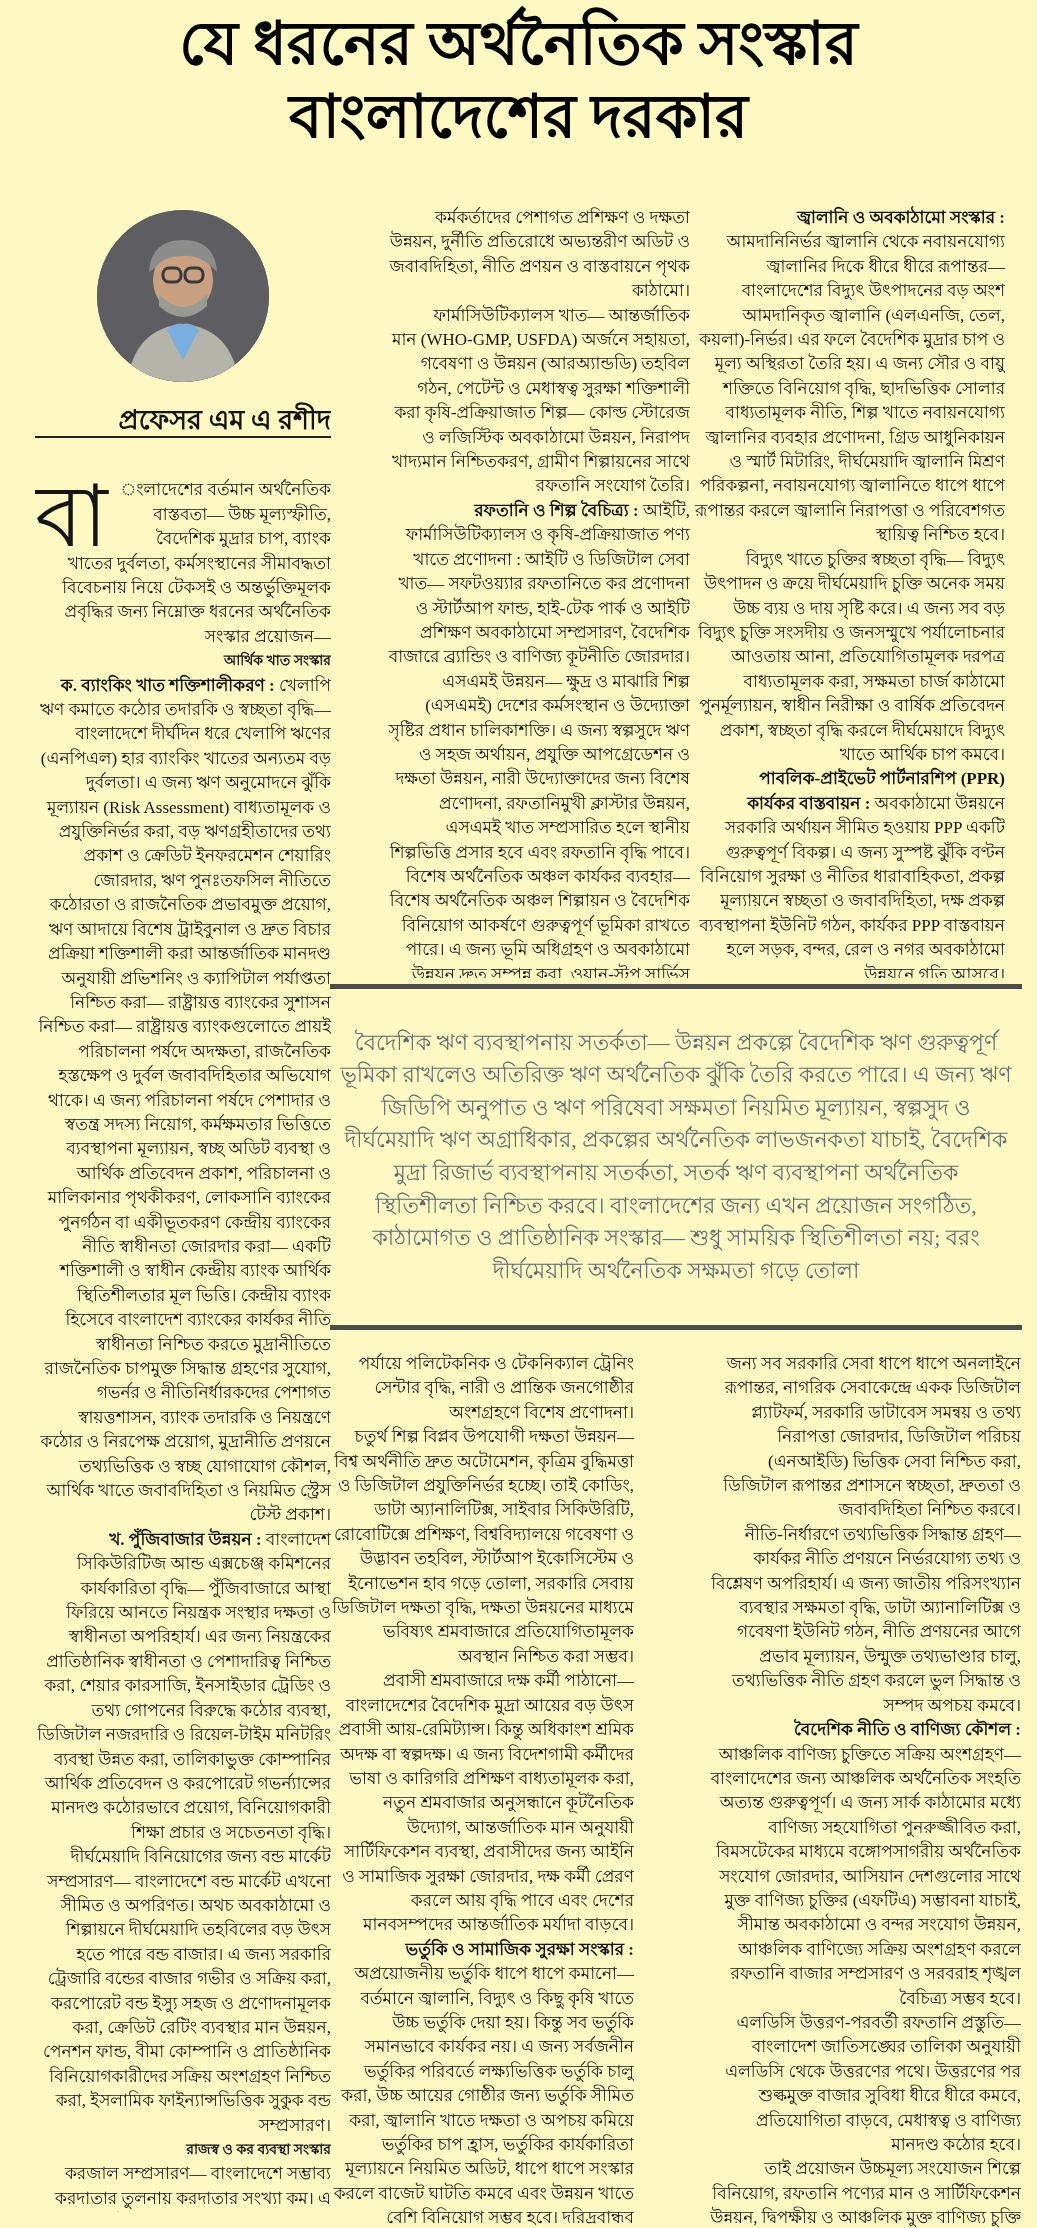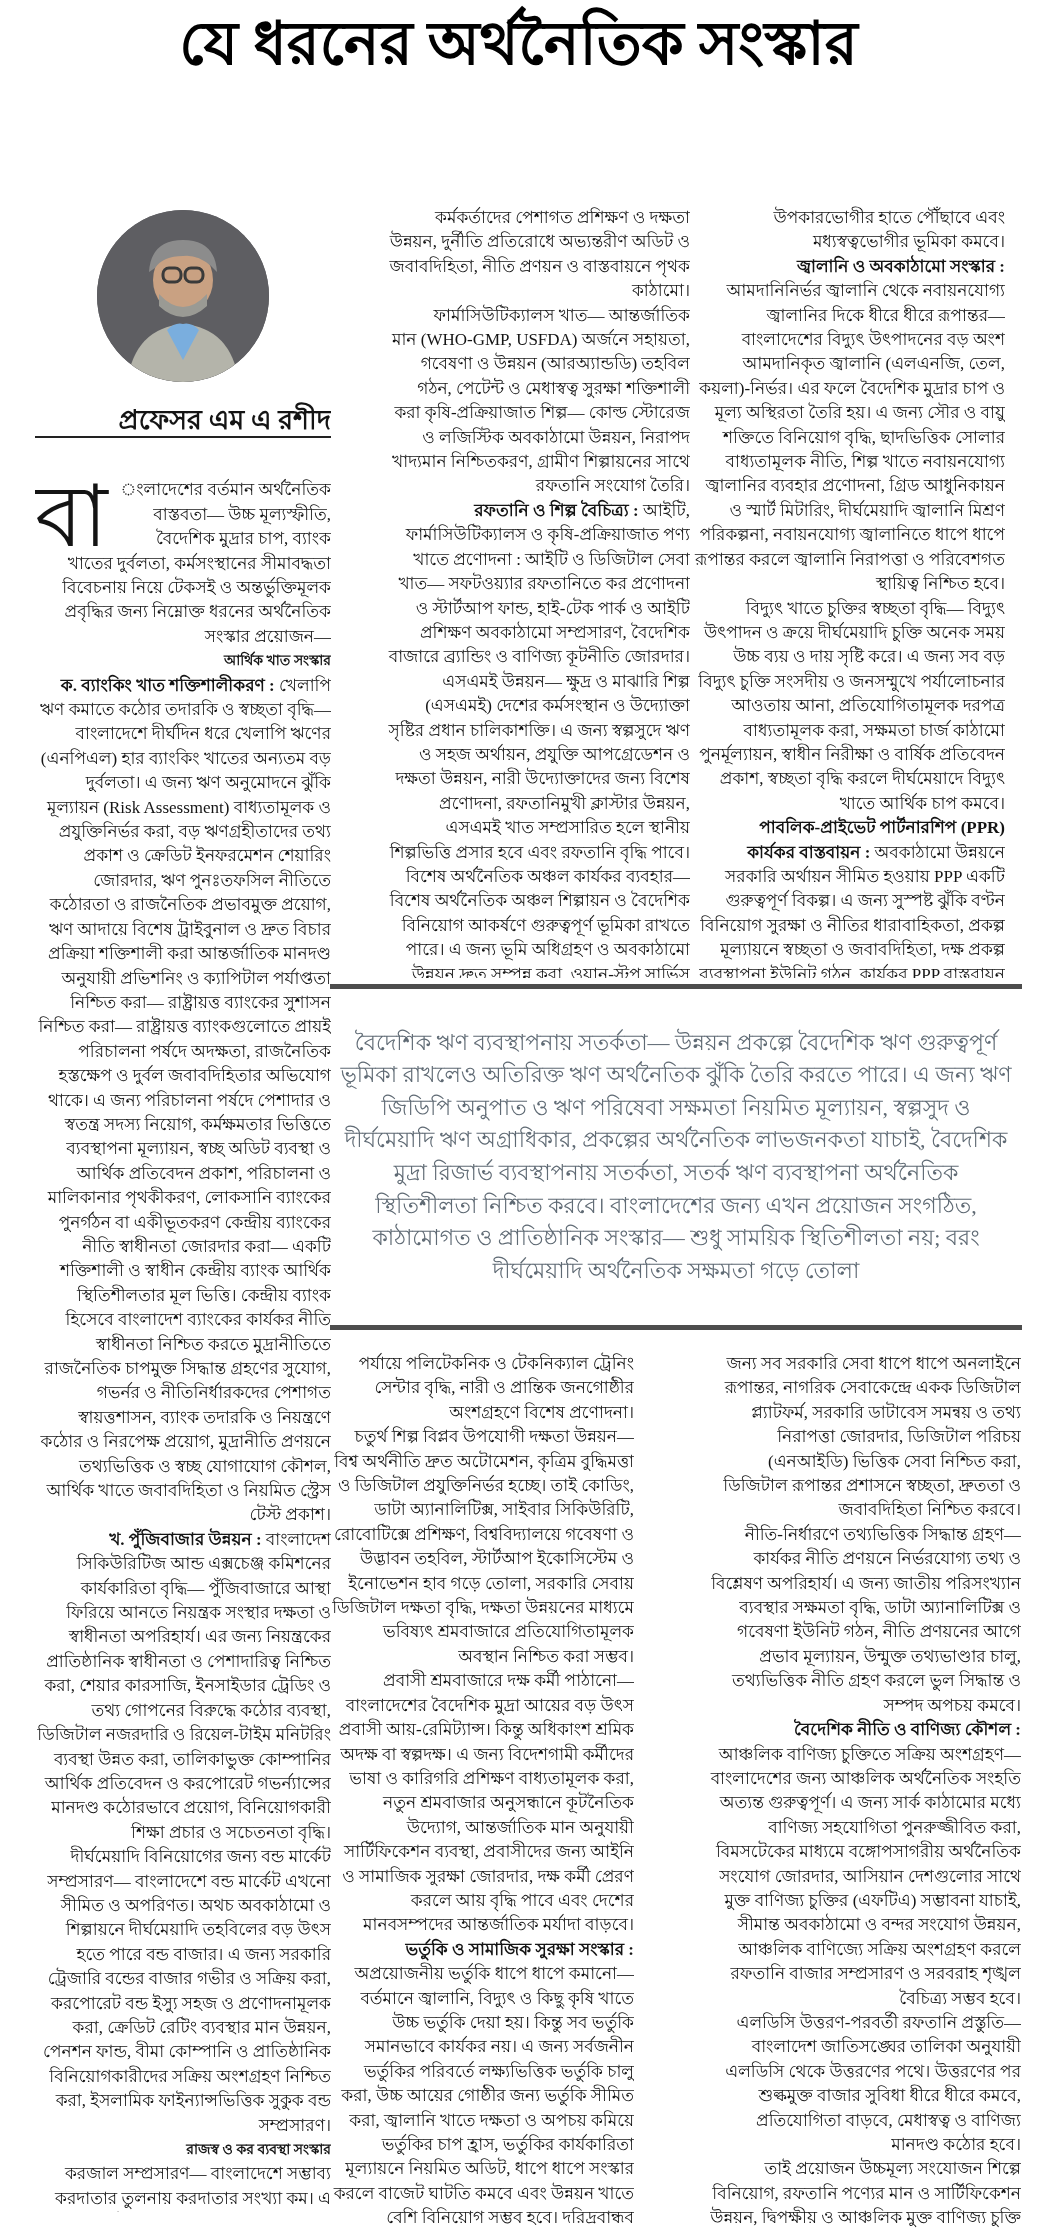--- a/index.html
+++ b/index.html
@@ -1,16 +1,16 @@
 <!DOCTYPE html>
 <html><head>
 <meta charset="utf-8">
 <style>
   html,body{margin:0;padding:0;background:#e9e9e9;}
-  .page{position:relative;width:1037px;height:2228px;background:#ffffff;
+  .page{position:relative;width:1037px;height:2228px;background:#fef9c3;
         font-family:"Liberation Serif",serif;color:#141414;overflow:hidden;}
   
   .headline{position:absolute;top:8px;left:0;width:100%;text-align:center;
             font-weight:700;font-size:60px;line-height:1.22;color:#000;}
   
   .col{position:absolute;font-size:17px;line-height:24.4px;text-align:justify;overflow:hidden;}
   .col p{margin:0;text-indent:20px;text-align:right;}
   .col p.noindent{text-indent:0;}
   .plead{font-weight:700;}
   .col-left{left:35px;top:152px;width:296px;height:2060px;}
@@ -35,20 +35,21 @@
               padding:14px 10px;}
   .pull-quote-text{font-size:22px;line-height:1.48;text-align:center;color:#5f6a74;}
 </style>
 </head>
 <body>
 
 <div class="page">
 
   <div class="headline">
     <div>যে ধরনের অর্থনৈতিক সংস্কার</div>
+    <div>বাংলাদেশের দরকার</div>
   </div>
 
   <div class="col col-left">
     <div class="photo-wrap">
       <span class="avatar">
         <svg width="172" height="172" viewBox="0 0 172 172">
           <rect width="172" height="172" fill="#5e5e62"></rect>
           <ellipse cx="86" cy="70" rx="30" ry="34" fill="#c9a182"></ellipse>
           <path d="M52 62 Q54 30 86 30 Q118 30 120 62 L114 56 Q100 44 86 46 Q66 46 58 58 Z" fill="#8c8c8c"></path>
           <path d="M62 84 Q86 110 110 84 L110 96 Q86 118 62 96 Z" fill="#9a9a94"></path>
@@ -76,21 +77,20 @@
 
   <div class="col col-mid-top">
     <p class="noindent"><span>কর্মকর্তাদের পেশাগত প্রশিক্ষণ ও দক্ষতা উন্নয়ন, দুর্নীতি প্রতিরোধে অভ্যন্তরীণ অডিট ও জবাবদিহিতা, নীতি প্রণয়ন ও বাস্তবায়নে পৃথক কাঠামো।</span></p>
     <p><span>ফার্মাসিউটিক্যালস খাত— আন্তর্জাতিক মান (WHO-GMP, USFDA) অর্জনে সহায়তা, গবেষণা ও উন্নয়ন (আরঅ্যান্ডডি) তহবিল গঠন, পেটেন্ট ও মেধাস্বত্ব সুরক্ষা শক্তিশালী করা কৃষি-প্রক্রিয়াজাত শিল্প— কোল্ড স্টোরেজ ও লজিস্টিক অবকাঠামো উন্নয়ন, নিরাপদ খাদ্যমান নিশ্চিতকরণ, গ্রামীণ শিল্পায়নের সাথে রফতানি সংযোগ তৈরি।</span></p>
     <p><span class="plead">রফতানি ও শিল্প বৈচিত্র্য : </span><span>আইটি, ফার্মাসিউটিক্যালস ও কৃষি-প্রক্রিয়াজাত পণ্য খাতে প্রণোদনা : আইটি ও ডিজিটাল সেবা খাত— সফটওয়্যার রফতানিতে কর প্রণোদনা ও স্টার্টআপ ফান্ড, হাই-টেক পার্ক ও আইটি প্রশিক্ষণ অবকাঠামো সম্প্রসারণ, বৈদেশিক বাজারে ব্র্যান্ডিং ও বাণিজ্য কূটনীতি জোরদার।</span></p>
     <p><span>এসএমই উন্নয়ন— ক্ষুদ্র ও মাঝারি শিল্প (এসএমই) দেশের কর্মসংস্থান ও উদ্যোক্তা সৃষ্টির প্রধান চালিকাশক্তি। এ জন্য স্বল্পসুদে ঋণ ও সহজ অর্থায়ন, প্রযুক্তি আপগ্রেডেশন ও দক্ষতা উন্নয়ন, নারী উদ্যোক্তাদের জন্য বিশেষ প্রণোদনা, রফতানিমুখী ক্লাস্টার উন্নয়ন, এসএমই খাত সম্প্রসারিত হলে স্থানীয় শিল্পভিত্তি প্রসার হবে এবং রফতানি বৃদ্ধি পাবে। বিশেষ অর্থনৈতিক অঞ্চল কার্যকর ব্যবহার— বিশেষ অর্থনৈতিক অঞ্চল শিল্পায়ন ও বৈদেশিক বিনিয়োগ আকর্ষণে গুরুত্বপূর্ণ ভূমিকা রাখতে পারে। এ জন্য ভূমি অধিগ্রহণ ও অবকাঠামো উন্নয়ন দ্রুত সম্পন্ন করা, ওয়ান-স্টপ সার্ভিস নিশ্চিত করা, স্থিতিশীল নীতি ও দীর্ঘমেয়াদি বিনিয়োগ সুরক্ষা, রফতানিমুখী ও উচ্চমূল্য সংযোজন শিল্পে অগ্রাধিকার দেওয়া।</span></p>
 
   </div>
 
   <div class="col col-right-top">
-    <p class="noindent"><span>উপকারভোগীর হাতে পৌঁছাবে এবং মধ্যস্বত্বভোগীর ভূমিকা কমবে।</span></p>
     <p><span class="plead">জ্বালানি ও অবকাঠামো সংস্কার : </span><span>আমদানিনির্ভর জ্বালানি থেকে নবায়নযোগ্য জ্বালানির দিকে ধীরে ধীরে রূপান্তর— বাংলাদেশের বিদ্যুৎ উৎপাদনের বড় অংশ আমদানিকৃত জ্বালানি (এলএনজি, তেল, কয়লা)-নির্ভর। এর ফলে বৈদেশিক মুদ্রার চাপ ও মূল্য অস্থিরতা তৈরি হয়। এ জন্য সৌর ও বায়ু শক্তিতে বিনিয়োগ বৃদ্ধি, ছাদভিত্তিক সোলার বাধ্যতামূলক নীতি, শিল্প খাতে নবায়নযোগ্য জ্বালানির ব্যবহার প্রণোদনা, গ্রিড আধুনিকায়ন ও স্মার্ট মিটারিং, দীর্ঘমেয়াদি জ্বালানি মিশ্রণ পরিকল্পনা, নবায়নযোগ্য জ্বালানিতে ধাপে ধাপে রূপান্তর করলে জ্বালানি নিরাপত্তা ও পরিবেশগত স্থায়িত্ব নিশ্চিত হবে।</span></p>
     <p><span>বিদ্যুৎ খাতে চুক্তির স্বচ্ছতা বৃদ্ধি— বিদ্যুৎ উৎপাদন ও ক্রয়ে দীর্ঘমেয়াদি চুক্তি অনেক সময় উচ্চ ব্যয় ও দায় সৃষ্টি করে। এ জন্য সব বড় বিদ্যুৎ চুক্তি সংসদীয় ও জনসম্মুখে পর্যালোচনার আওতায় আনা, প্রতিযোগিতামূলক দরপত্র বাধ্যতামূলক করা, সক্ষমতা চার্জ কাঠামো পুনর্মূল্যায়ন, স্বাধীন নিরীক্ষা ও বার্ষিক প্রতিবেদন প্রকাশ, স্বচ্ছতা বৃদ্ধি করলে দীর্ঘমেয়াদে বিদ্যুৎ খাতে আর্থিক চাপ কমবে।</span></p>
     <p><span class="plead">পাবলিক-প্রাইভেট পার্টনারশিপ (PPR) কার্যকর বাস্তবায়ন : </span><span>অবকাঠামো উন্নয়নে সরকারি অর্থায়ন সীমিত হওয়ায় PPP একটি গুরুত্বপূর্ণ বিকল্প। এ জন্য সুস্পষ্ট ঝুঁকি বণ্টন বিনিয়োগ সুরক্ষা ও নীতির ধারাবাহিকতা, প্রকল্প মূল্যায়নে স্বচ্ছতা ও জবাবদিহিতা, দক্ষ প্রকল্প ব্যবস্থাপনা ইউনিট গঠন, কার্যকর PPP বাস্তবায়ন হলে সড়ক, বন্দর, রেল ও নগর অবকাঠামো উন্নয়নে গতি আসবে।</span></p>
 
   </div>
 
   <div class="pull-quote">
     <div class="pull-quote-text">বৈদেশিক ঋণ ব্যবস্থাপনায় সতর্কতা— উন্নয়ন প্রকল্পে বৈদেশিক ঋণ গুরুত্বপূর্ণ ভূমিকা রাখলেও অতিরিক্ত ঋণ অর্থনৈতিক ঝুঁকি তৈরি করতে পারে। এ জন্য ঋণ জিডিপি অনুপাত ও ঋণ পরিষেবা সক্ষমতা নিয়মিত মূল্যায়ন, স্বল্পসুদ ও দীর্ঘমেয়াদি ঋণ অগ্রাধিকার, প্রকল্পের অর্থনৈতিক লাভজনকতা যাচাই, বৈদেশিক মুদ্রা রিজার্ভ ব্যবস্থাপনায় সতর্কতা, সতর্ক ঋণ ব্যবস্থাপনা অর্থনৈতিক স্থিতিশীলতা নিশ্চিত করবে। বাংলাদেশের জন্য এখন প্রয়োজন সংগঠিত, কাঠামোগত ও প্রাতিষ্ঠানিক সংস্কার— শুধু সাময়িক স্থিতিশীলতা নয়; বরং দীর্ঘমেয়াদি অর্থনৈতিক সক্ষমতা গড়ে তোলা</div>
   </div>
 

